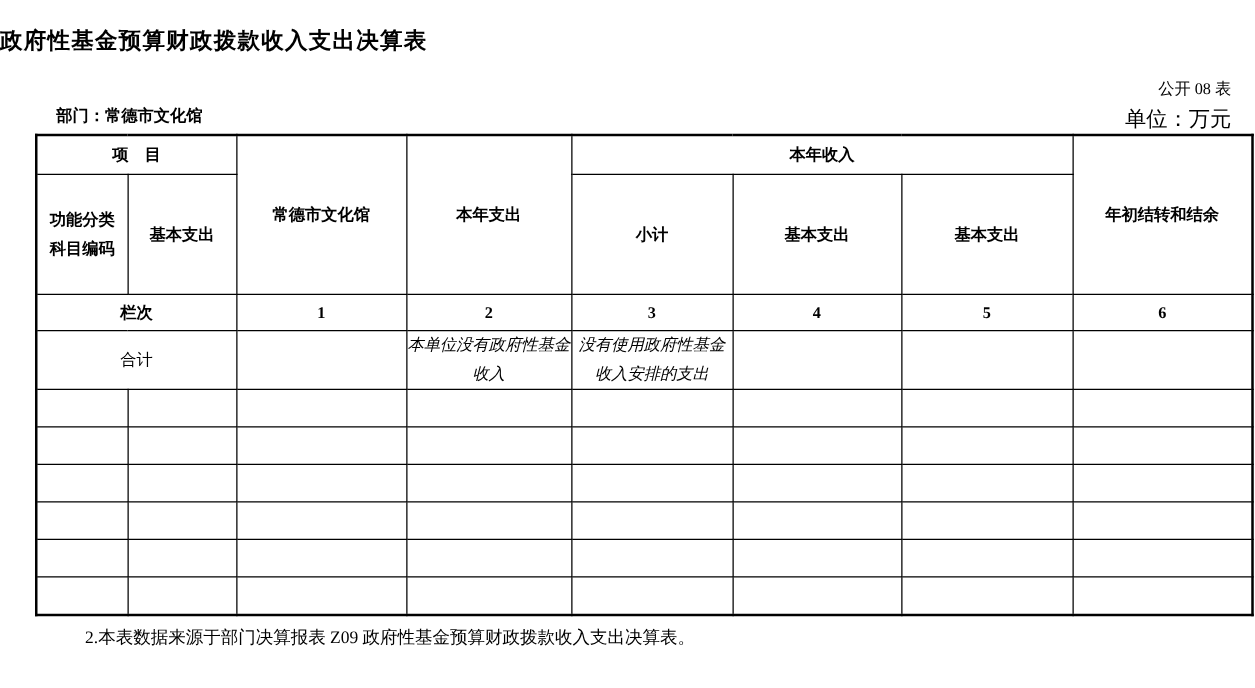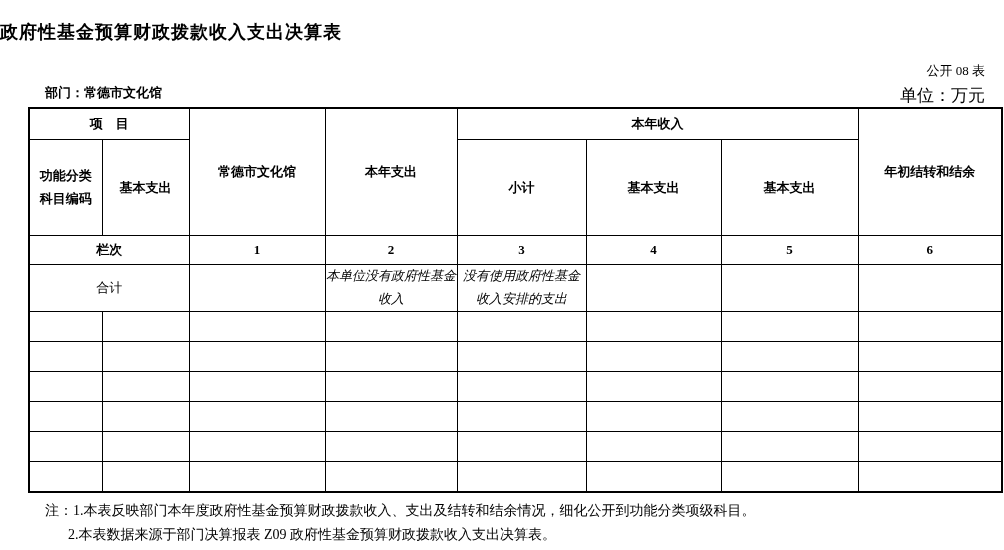--- a/index.html
+++ b/index.html
@@ -189,15 +189,14 @@
         <td></td>
         <td></td>
         <td></td>
         <td></td>
         <td></td>
     </tr>
   </tbody>
 </table>
 
 <div class="footnotes">
-  <div class="footnote-1">注：1.本表反映部门本年度政府性基金预算财政拨款收入、支出及结转和结余情况，细化公开到功能分类项级科目。</div>
   <div class="footnote-2">2.本表数据来源于部门决算报表 Z09 政府性基金预算财政拨款收入支出决算表。</div>
 </div>
 
 </body></html>

